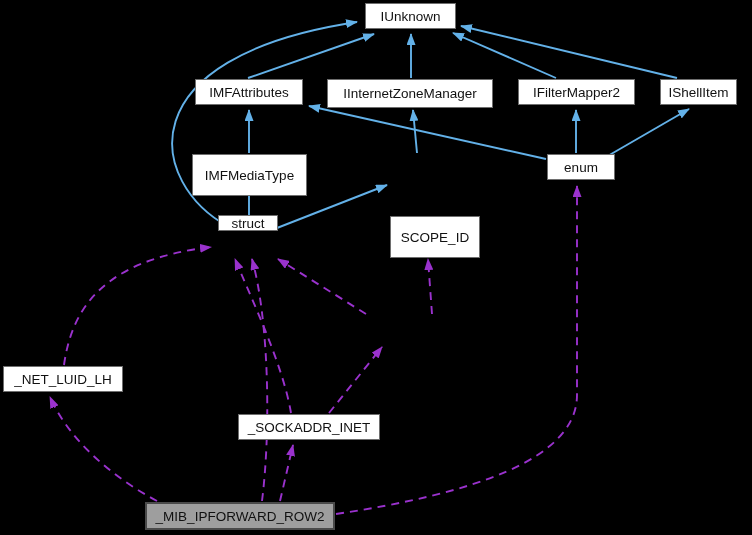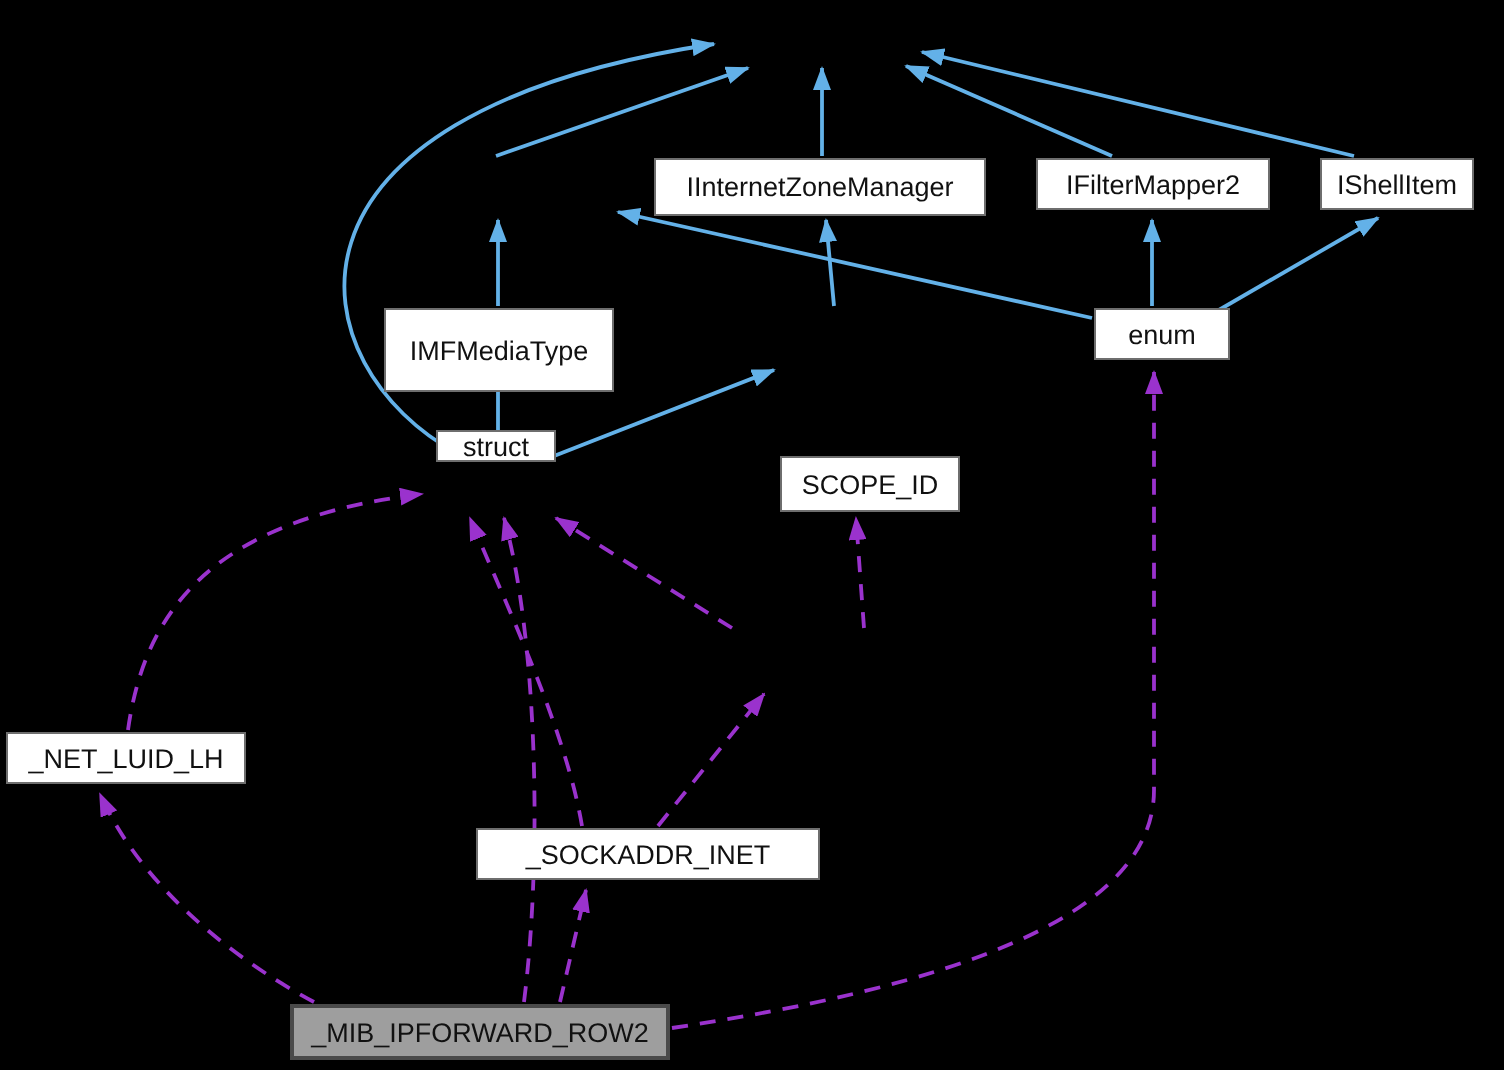--- a/index.html
+++ b/index.html
@@ -82,44 +82,50 @@
     <path class="edge use" d="M 157 501 C 112 477, 69 440, 50 397" marker-end="url(#arrow-use)"></path>
     <path class="edge use" d="M 262 501 C 271 430, 269 320, 252 259" marker-end="url(#arrow-use)"></path>
     <path class="edge use" d="M 291 413 C 283 365, 252 300, 235 259" marker-end="url(#arrow-use)"></path>
     <path class="edge use" d="M 366 314 L 278 259" marker-end="url(#arrow-use)"></path>
     <path class="edge use" d="M 432 314 L 428 259" marker-end="url(#arrow-use)"></path>
     <path class="edge use" d="M 329 413 L 382 347" marker-end="url(#arrow-use)"></path>
     <path class="edge use" d="M 280 501 L 293 445" marker-end="url(#arrow-use)"></path>
     <path class="edge use" d="M 336 514 C 470 494, 577 460, 577 395 L 577 186" marker-end="url(#arrow-use)"></path>
   </svg>
 
+  <div class="node" style="left:365px;top:3px;width:91px;height:26px">
+    <span>IUnknown</span>
+  </div>
+  <div class="node" style="left:195px;top:79px;width:108px;height:26px">
+    <span>IMFAttributes</span>
+  </div>
   <div class="node" style="left:327px;top:79px;width:166px;height:29px">
     <span>IInternetZoneManager</span>
   </div>
   <div class="node" style="left:518px;top:79px;width:117px;height:26px">
     <span>IFilterMapper2</span>
   </div>
   <div class="node" style="left:660px;top:79px;width:77px;height:26px">
     <span>IShellItem</span>
   </div>
   <div class="node" style="left:192px;top:154px;width:115px;height:42px">
     <span>IMFMediaType</span>
   </div>
   <div class="node" style="left:547px;top:154px;width:68px;height:26px">
     <span>enum</span>
   </div>
   <div class="node" style="left:218px;top:215px;width:60px;height:16px">
     <span>struct</span>
   </div>
-  <div class="node" style="left:390px;top:228px;width:90px;height:28px">
+  <div class="node" style="left:390px;top:216px;width:90px;height:42px">
     <span>SCOPE_ID</span>
   </div>
   <div class="node" style="left:3px;top:366px;width:120px;height:26px">
     <span>_NET_LUID_LH</span>
   </div>
-  <div class="node" style="left:238px;top:414px;width:172px;height:26px">
+  <div class="node" style="left:238px;top:414px;width:142px;height:26px">
     <span>_SOCKADDR_INET</span>
   </div>
   <div class="node highlight" style="left:145px;top:502px;width:190px;height:28px">
     <span>_MIB_IPFORWARD_ROW2</span>
   </div>
 
 </div>
 
 </body></html>

